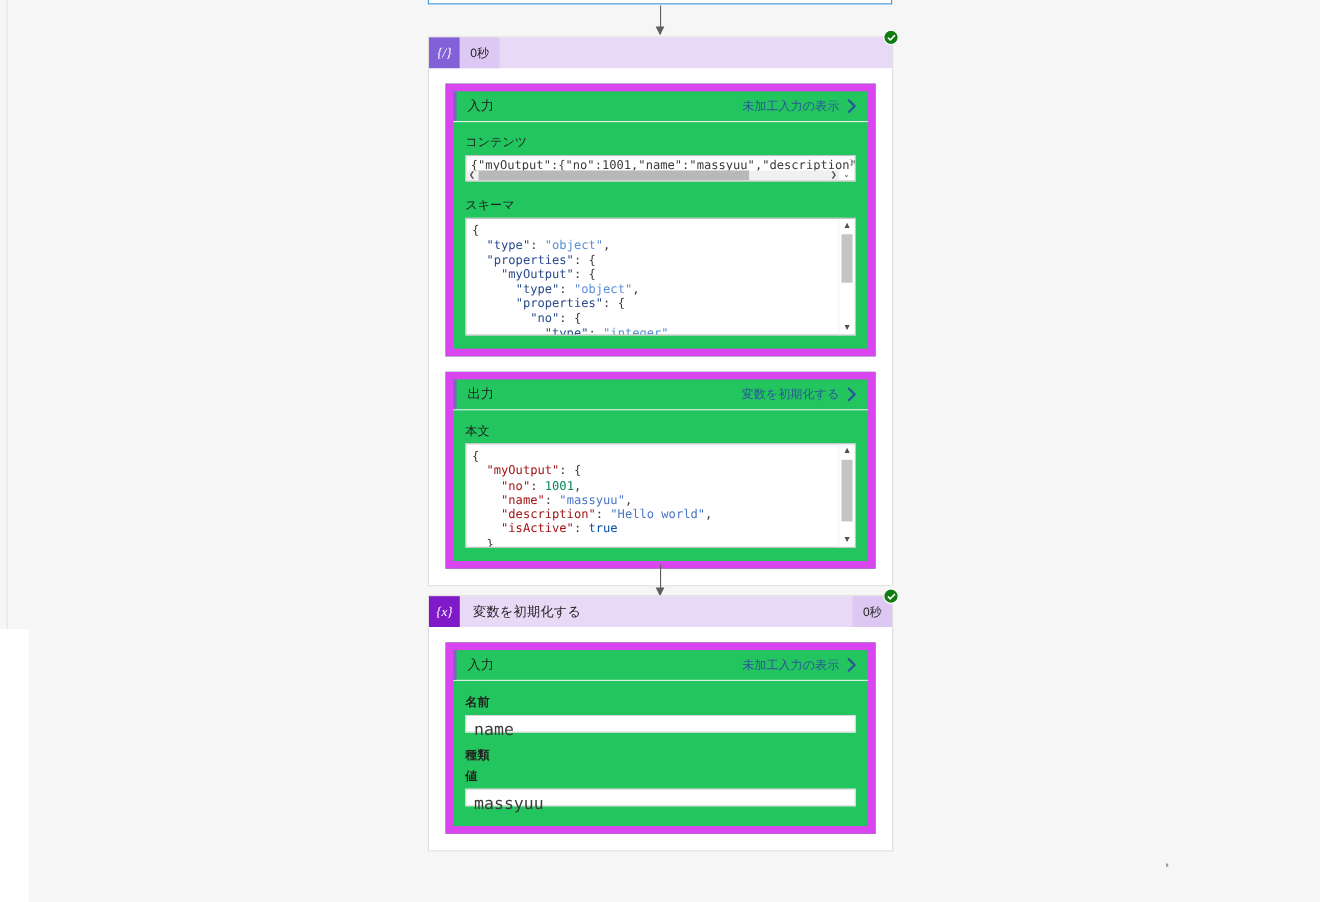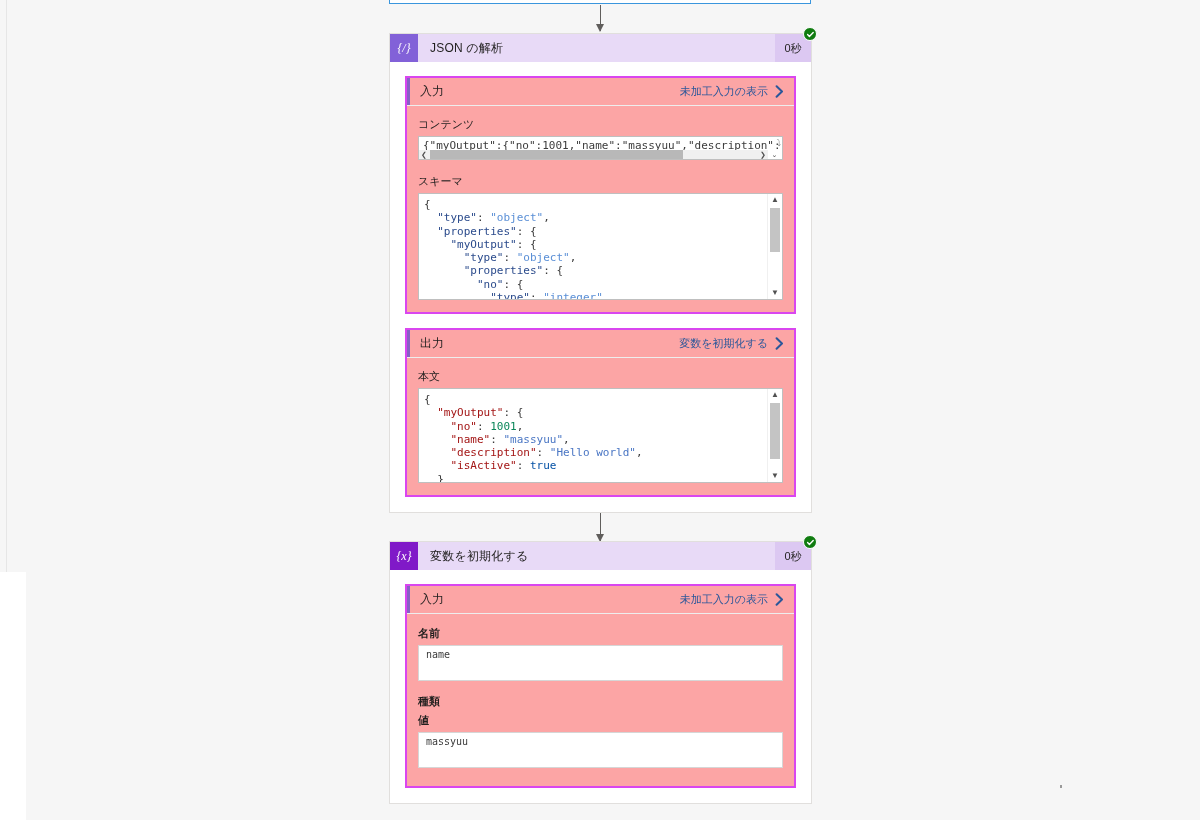--- a/index.html
+++ b/index.html
@@ -133,22 +133,22 @@
     justify-content: center;
   }
   .status-badge svg { display: block; }
 
   .card-body {
     padding: 14px 15px 15px 15px;
   }
 
   
   .io-group {
-    border: 2px solid #d946ef;
-    background: #fca5a5;
+    border: 7px solid #d946ef;
+    background: #22c55e;
     margin-bottom: 14px;
   }
   .io-group:last-child { margin-bottom: 0; }
 
   .io-header {
     height: 27px;
     display: flex;
     align-items: center;
     border-bottom: 1px solid #eeeeee;
     position: relative;
@@ -304,25 +304,25 @@
   .j-num  { color: #098658; }
   .j-bool { color: #0451a5; }
   .j-pun  { color: #3b3b3b; }
   .j-skey { color: #2b4b8c; }
   .j-sstr { color: #5a8fd6; }
 
   
   .text-field {
     border: 1px solid #d6d6d6;
     background: #ffffff;
-    height: 36px;
+    height: 16px;
     box-sizing: border-box;
     padding: 3px 0 0 7px;
     font-family: "DejaVu Sans Mono", monospace;
-    font-size: 10px;
+    font-size: 15px;
     color: #3b3b3b;
     margin-bottom: 13px;
   }
   .text-field.last { margin-bottom: 4px; }
 
   #cursor-dot {
     position: absolute;
     left: 1060px;
     top: 785px;
     width: 2px;
@@ -340,21 +340,20 @@
 
   <div id="prev-card"></div>
 
   <div class="connector" style="top:5px;height:26px;">
     <span class="head"></span>
   </div>
 
   <div class="card" style="top:33px;">
     <div class="card-header">
       <div class="card-icon icon-parse">{/}</div>
-      <div class="card-title">JSON の解析</div>
       <div class="card-duration">0秒</div>
       <div class="status-badge">
         <svg width="9" height="9" viewBox="0 0 9 9" aria-hidden="true">
           <path d="M1.6 4.6 L3.4 6.4 L7.2 2.4" fill="none" stroke="#ffffff" stroke-width="1.4" stroke-linecap="round" stroke-linejoin="round"></path>
         </svg>
       </div>
     </div>
 
     <div class="card-body">
 

